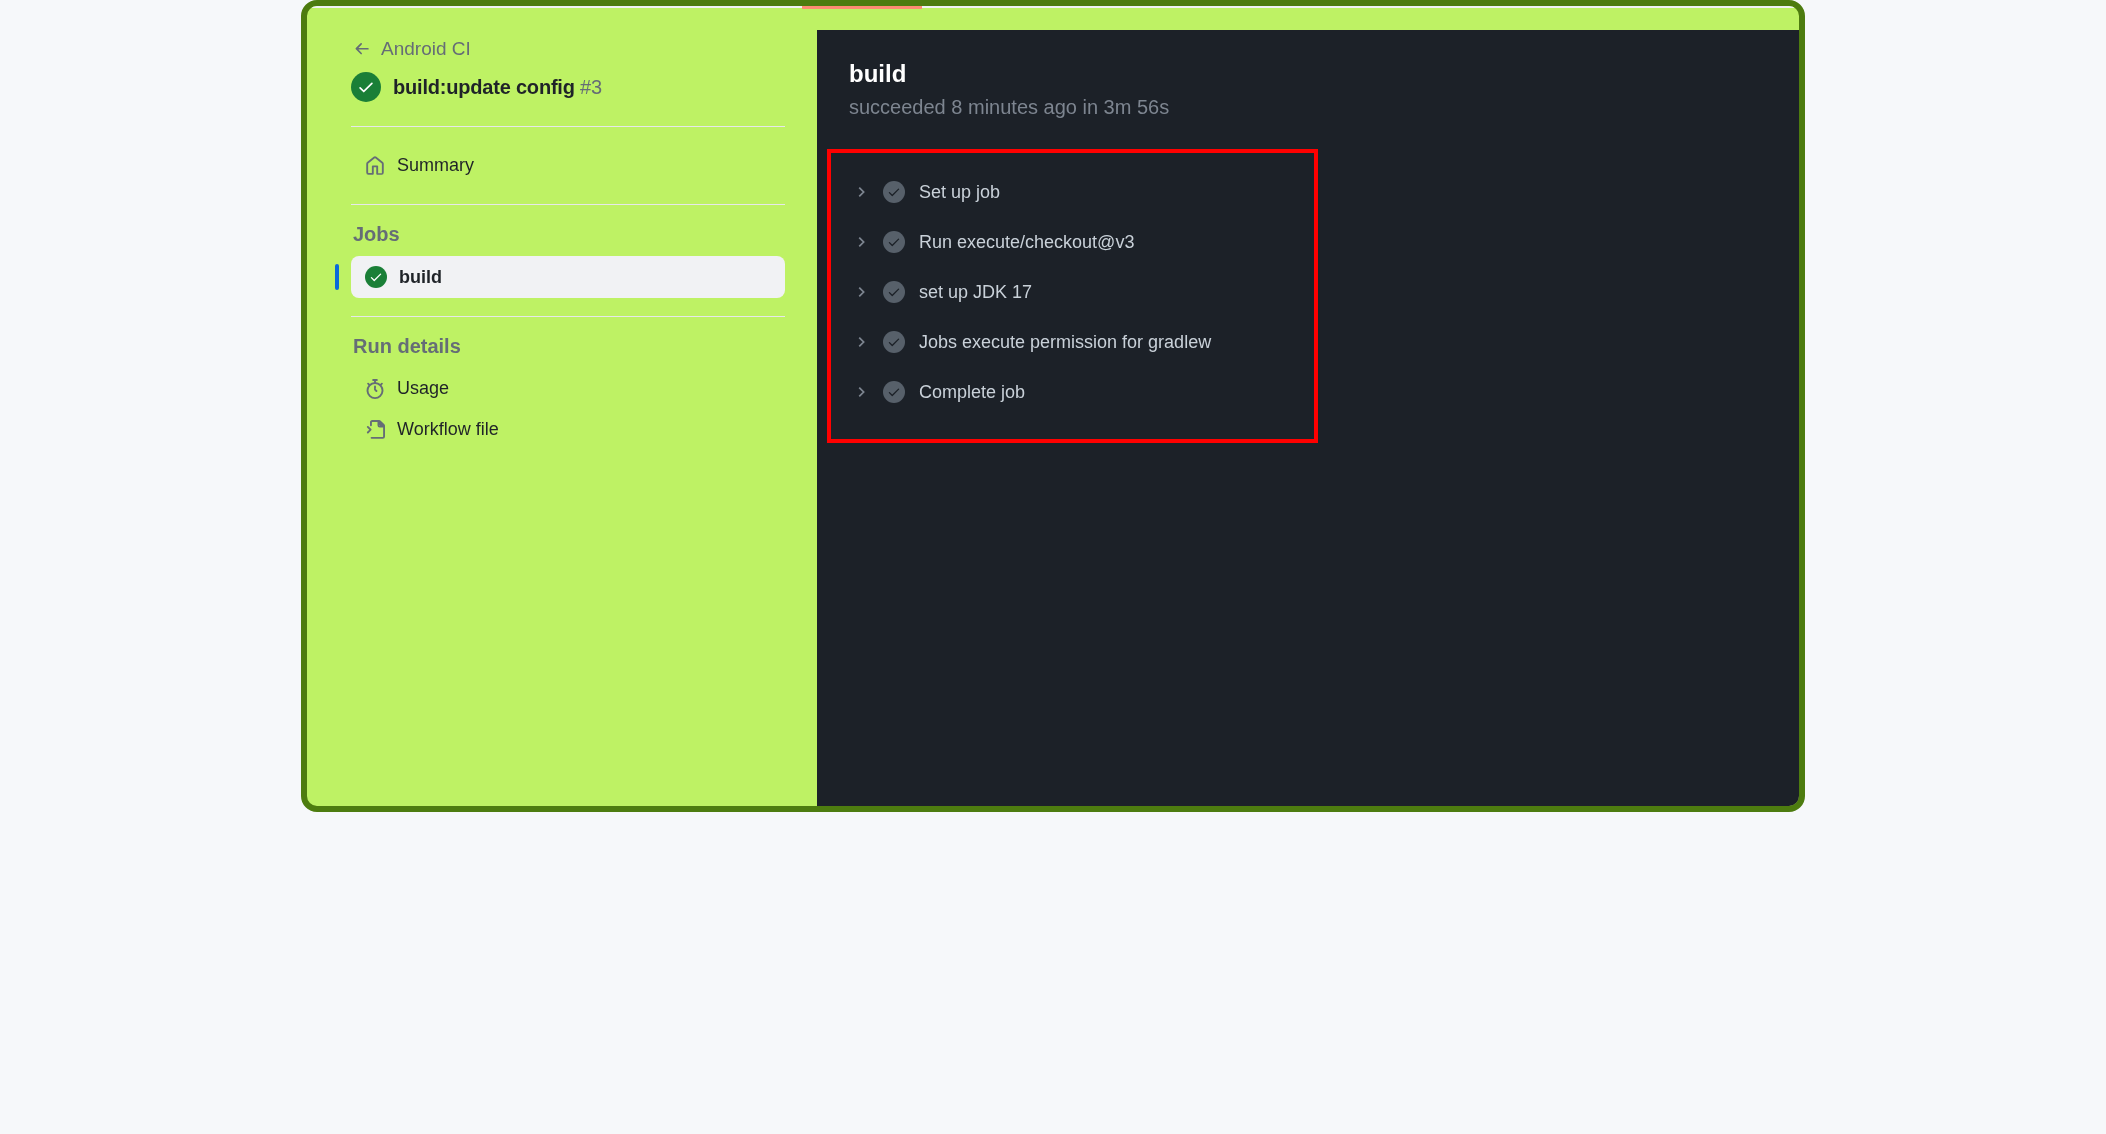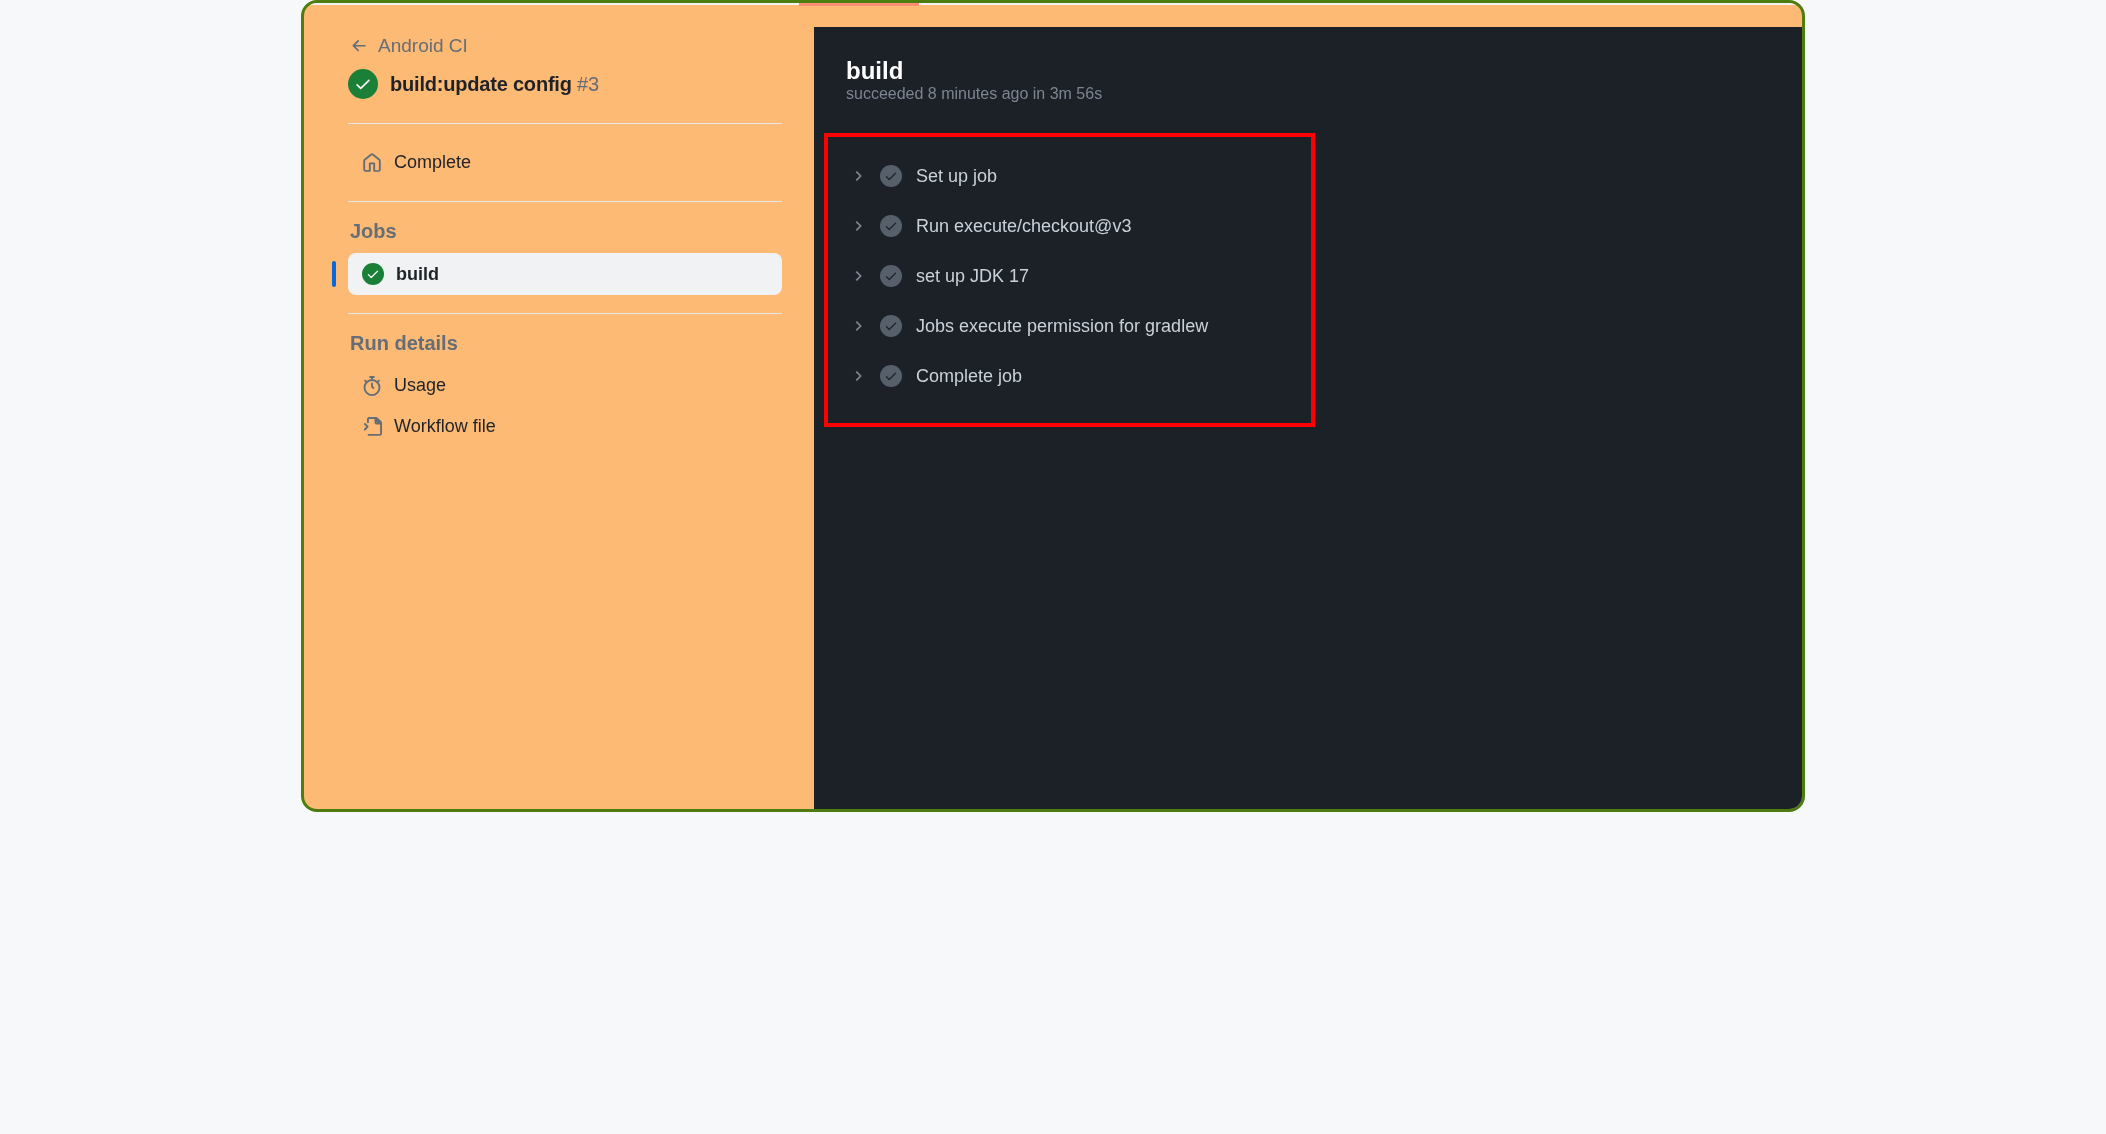--- a/index.html
+++ b/index.html
@@ -7,22 +7,22 @@
   body {
     font-family: -apple-system, BlinkMacSystemFont, "Segoe UI", Helvetica, Arial, sans-serif;
     background: #f6f8fa;
     color: #1f2328;
     font-size: 14px;
   }
   .shell {
     width: 1504px;
     height: 812px;
     margin: 0 auto;
-    background: #fdba74;
-    border: 3px solid #4d7c0f;
+    background: #bef264;
+    border: 6px solid #4d7c0f;
     border-radius: 16px;
     position: relative;
     overflow: hidden;
   }
   .topline {
     position: absolute;
     top: 0;
     left: 0;
     right: 0;
     height: 4px;
@@ -172,22 +172,23 @@
   }
   .panel-header {
     padding: 0 32px 12px 32px;
   }
   .panel-title {
     font-size: 24px;
     font-weight: 700;
     color: #ffffff;
   }
   .panel-sub {
-    font-size: 16px;
+    font-size: 20px;
     color: #7d8590;
+    margin-top: 8px;
   }
 
   .steps {
     position: relative;
     margin-top: 18px;
     padding: 18px 16px 26px 32px;
   }
   .annotation-box {
     position: absolute;
     top: 0;
@@ -261,21 +262,21 @@
         <h1 class="run-title">
           <span>build:update config </span><span class="run-number">#3</span>
         </h1>
       </div>
 
       <div class="side-group">
         <div class="side-item">
           <svg class="octicon" viewBox="0 0 16 16">
               <path d="M6.906.664a1.75 1.75 0 0 1 2.187 0l5.25 4.2c.415.332.657.835.657 1.367v7.019A1.75 1.75 0 0 1 13.25 15h-3.5a.75.75 0 0 1-.75-.75V9H7v5.25a.75.75 0 0 1-.75.75h-3.5A1.75 1.75 0 0 1 1 13.25V6.231c0-.532.242-1.035.657-1.367l5.25-4.2Zm1.25 1.171a.25.25 0 0 0-.312 0l-5.25 4.2a.25.25 0 0 0-.094.196v7.019c0 .138.112.25.25.25H5.5V8.25A.75.75 0 0 1 6.25 7.5h3.5a.75.75 0 0 1 .75.75v5.5h2.75a.25.25 0 0 0 .25-.25V6.231a.25.25 0 0 0-.094-.196l-5.25-4.2Z"></path>
             </svg>
-          <span>Complete</span>
+          <span>Summary</span>
         </div>
       </div>
 
       <div class="side-group">
         <div class="side-heading">Jobs</div>
         <div class="side-item active">
           <span class="mini-check">
             <svg viewBox="0 0 16 16">
                 <path d="M13.78 4.22a.75.75 0 0 1 0 1.06l-7.25 7.25a.75.75 0 0 1-1.06 0L2.22 9.28a.75.75 0 0 1 1.06-1.06L6 10.94l6.72-6.72a.75.75 0 0 1 1.06 0Z"></path>
               </svg>

